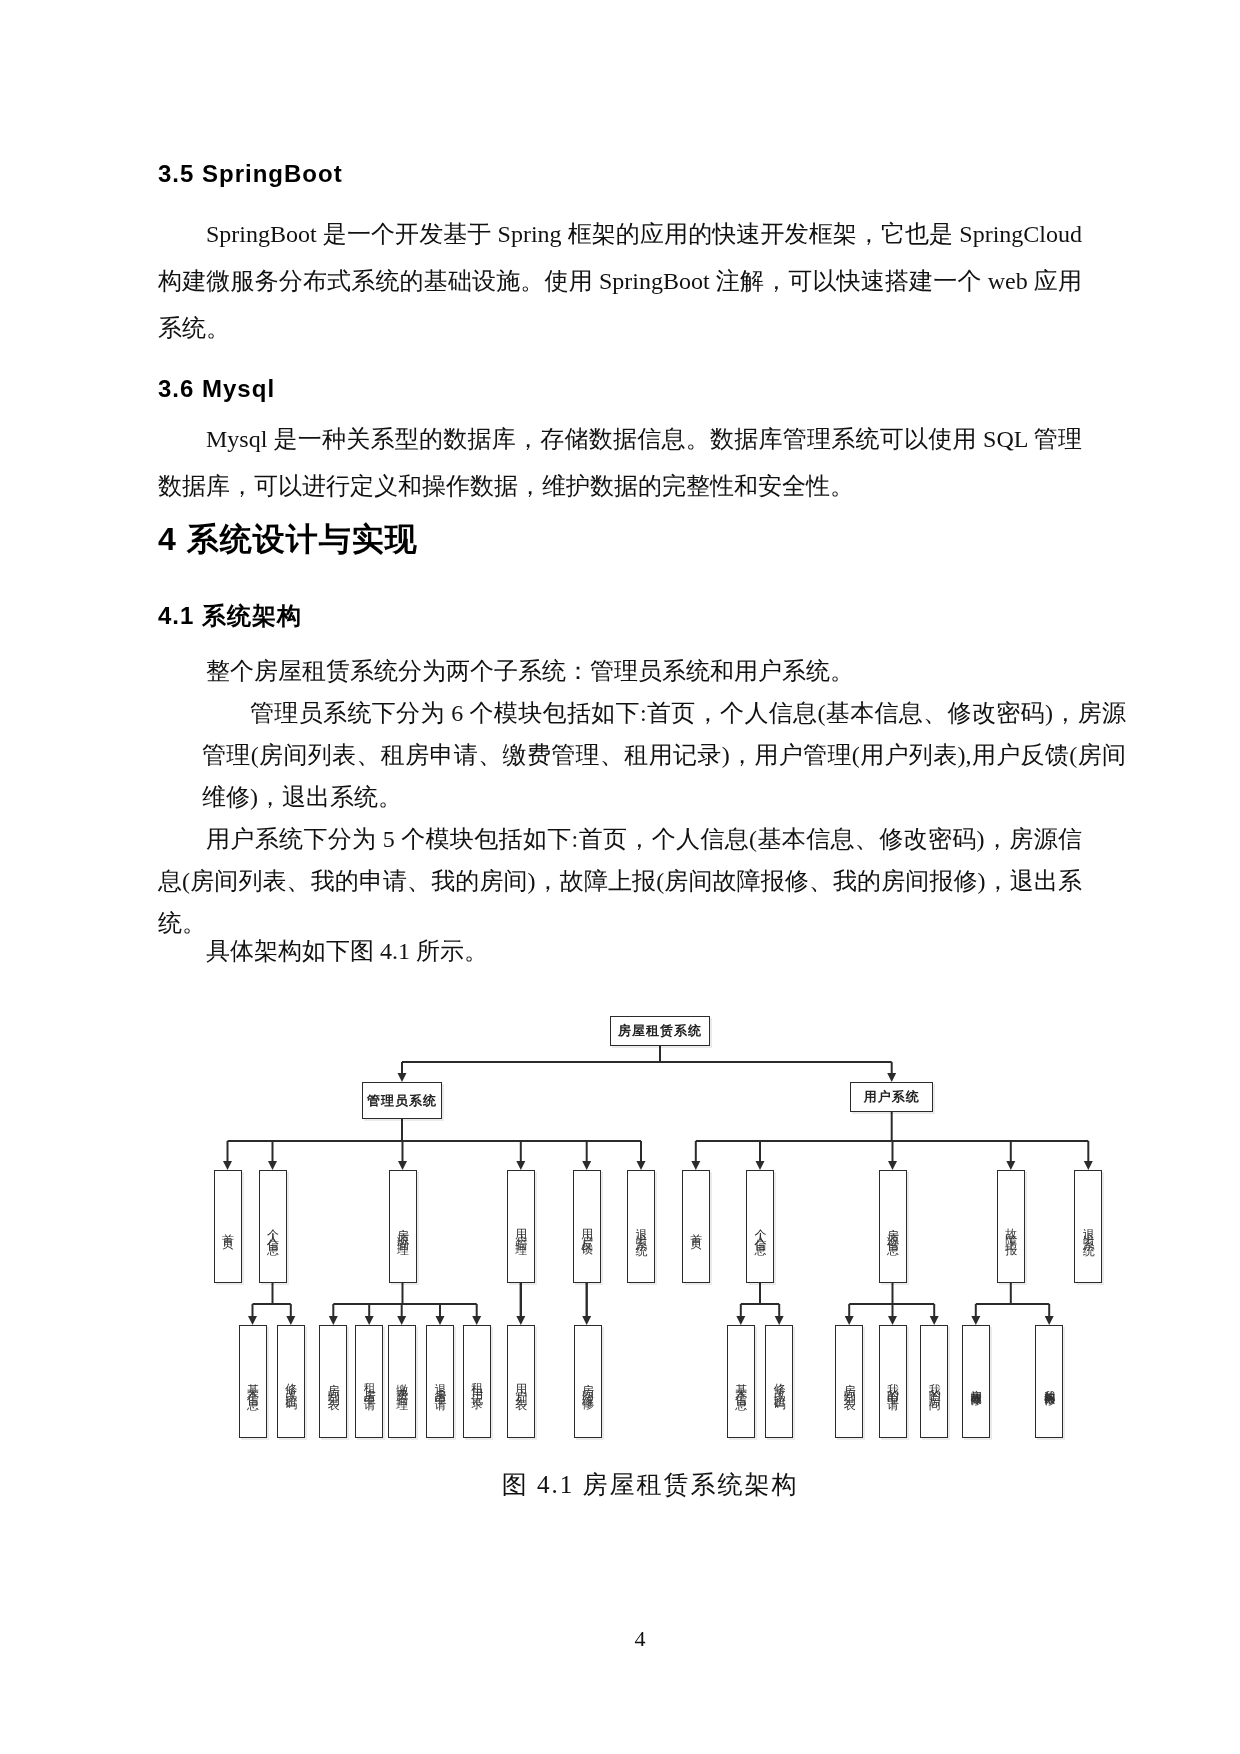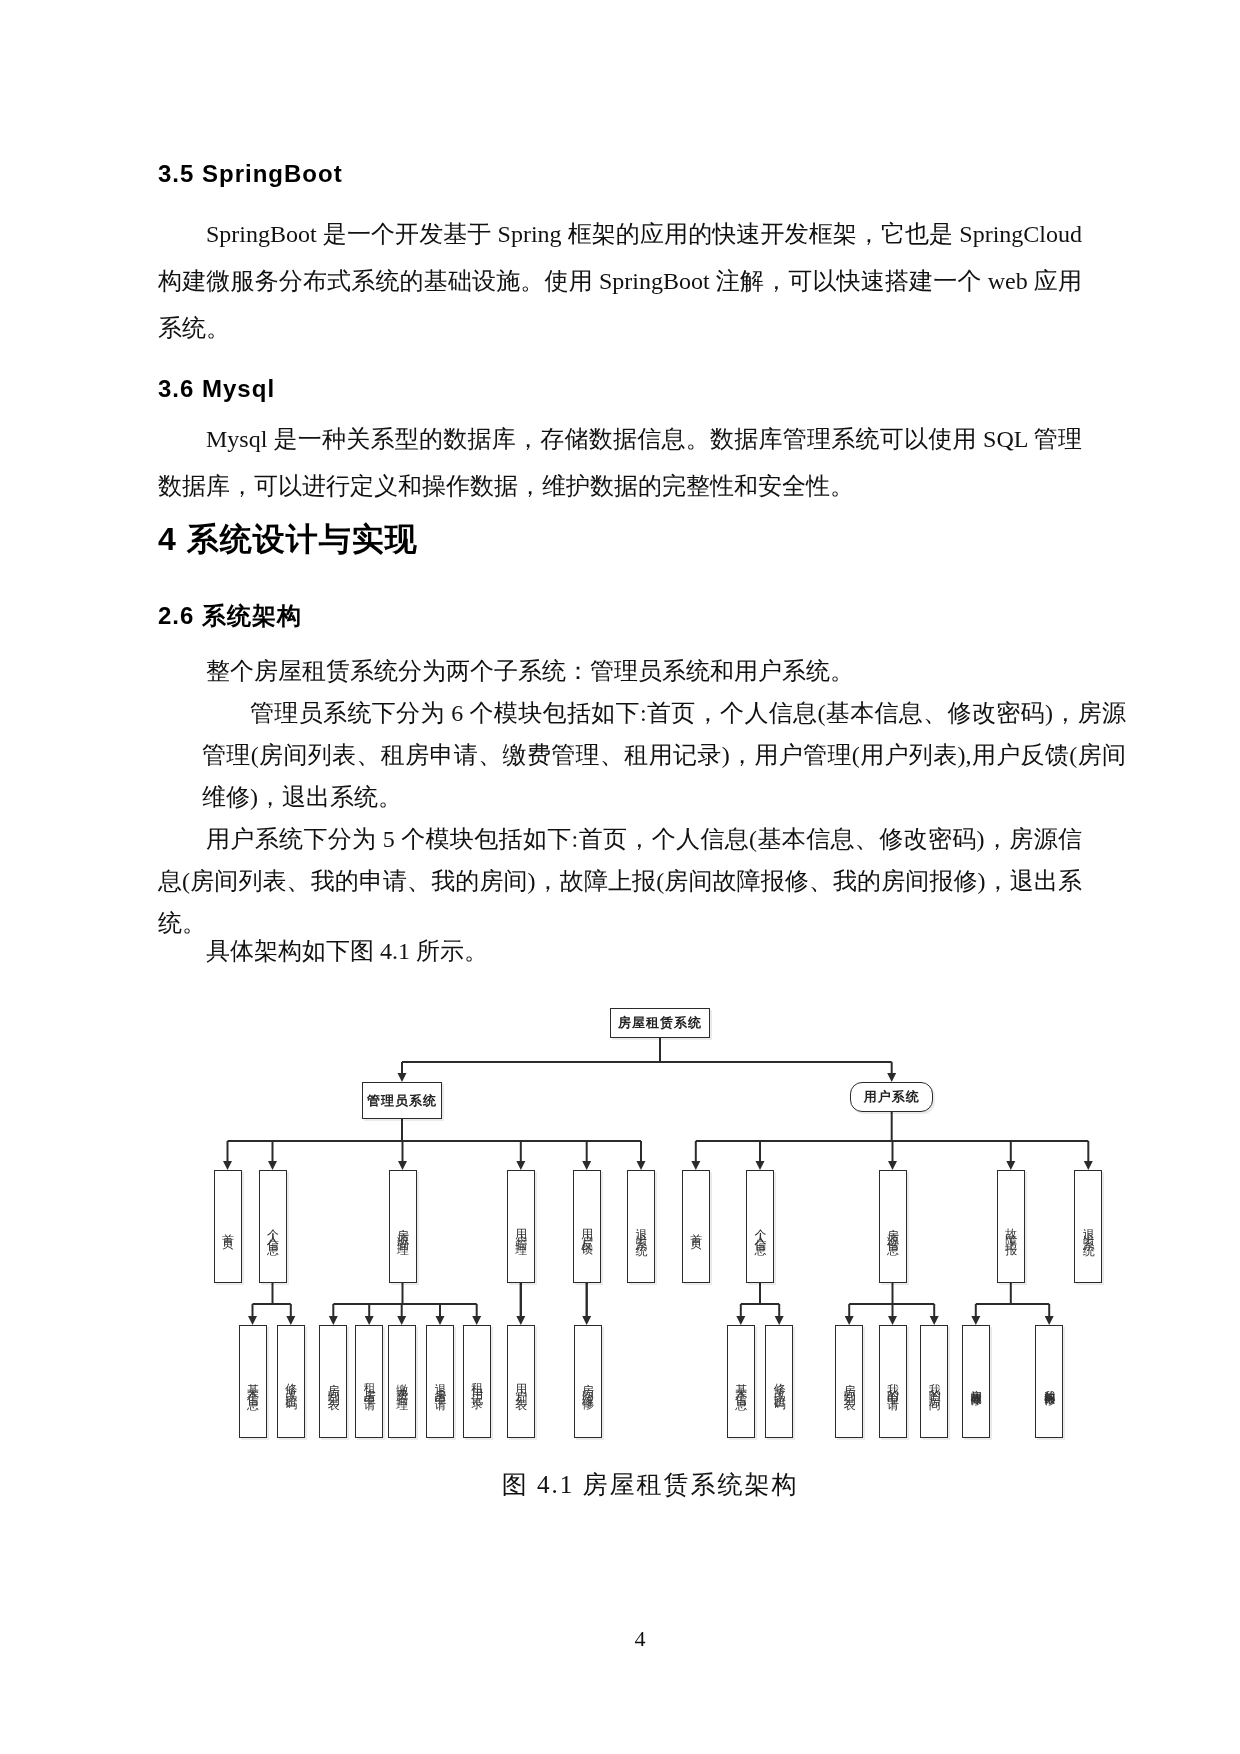--- a/index.html
+++ b/index.html
@@ -70,21 +70,21 @@
 <div class="page">
 
   <div class="h2" style="top:160px;">3.5 SpringBoot</div>
   <div class="para" style="top:211px;">SpringBoot 是一个开发基于 Spring 框架的应用的快速开发框架，它也是 SpringCloud 构建微服务分布式系统的基础设施。使用 SpringBoot 注解，可以快速搭建一个 web 应用系统。</div>
 
   <div class="h2" style="top:375px;">3.6 Mysql</div>
   <div class="para" style="top:416px;">Mysql 是一种关系型的数据库，存储数据信息。数据库管理系统可以使用 SQL 管理数据库，可以进行定义和操作数据，维护数据的完整性和安全性。</div>
 
   <div class="h1" style="top:518px;">4 系统设计与实现</div>
 
-  <div class="h2" style="top:600px;">2.6 系统架构</div>
+  <div class="h2" style="top:600px;">4.1 系统架构</div>
   <div class="para tight" style="top:650px;">整个房屋租赁系统分为两个子系统：管理员系统和用户系统。</div>
   <div class="para tight" style="top:692px;margin-left:44px;">管理员系统下分为 6 个模块包括如下:首页，个人信息(基本信息、修改密码)，房源管理(房间列表、租房申请、缴费管理、租用记录)，用户管理(用户列表),用户反馈(房间维修)，退出系统。</div>
   <div class="para tight" style="top:818px;">用户系统下分为 5 个模块包括如下:首页，个人信息(基本信息、修改密码)，房源信息(房间列表、我的申请、我的房间)，故障上报(房间故障报修、我的房间报修)，退出系统。</div>
   <div class="para tight" style="top:930px;">具体架构如下图 4.1 所示。</div>
 
   <div class="diagram" id="diagram">
       <svg width="960" height="460">
         <line x1="510" y1="38" x2="510" y2="62" stroke="#2b2b2b" stroke-width="2"></line>
         <line x1="252" y1="62" x2="741.7" y2="62" stroke="#2b2b2b" stroke-width="2"></line>
         <line x1="252" y1="62" x2="252" y2="74" stroke="#2b2b2b" stroke-width="2"></line>
@@ -153,38 +153,38 @@
         <polygon points="856.3,161 865.3,161 860.8,170" fill="#2b2b2b"></polygon>
         <line x1="860.8" y1="283" x2="860.8" y2="304" stroke="#2b2b2b" stroke-width="2"></line>
         <line x1="825.8" y1="304" x2="899.2" y2="304" stroke="#2b2b2b" stroke-width="2"></line>
         <line x1="825.8" y1="304" x2="825.8" y2="317" stroke="#2b2b2b" stroke-width="2"></line>
         <polygon points="821.3,316 830.3,316 825.8,325" fill="#2b2b2b"></polygon>
         <line x1="899.2" y1="304" x2="899.2" y2="317" stroke="#2b2b2b" stroke-width="2"></line>
         <polygon points="894.7,316 903.7,316 899.2,325" fill="#2b2b2b"></polygon>
         <line x1="938.3" y1="141" x2="938.3" y2="162" stroke="#2b2b2b" stroke-width="2"></line>
         <polygon points="933.8,161 942.8,161 938.3,170" fill="#2b2b2b"></polygon>
       </svg>
-      <div class="node h-box small" style="left: 460px; top: 8px; width: 100px; height: 30px;">房屋租赁系统</div>
+      <div class="node h-box small" style="left: 460px; top: 16px; width: 100px; height: 30px;">房屋租赁系统</div>
       <div class="node h-box" style="left: 212px; top: 82px; width: 80px; height: 37px;">管理员系统</div>
       <div class="node v-box" style="left: 63.5px; top: 170px; width: 28px; height: 113px;">首页</div>
       <div class="node v-box" style="left: 108.5px; top: 170px; width: 28px; height: 113px;">个人信息</div>
       <div class="node v-box" style="left: 88.5px; top: 325px; width: 28px; height: 113px;">基本信息</div>
       <div class="node v-box" style="left: 126.8px; top: 325px; width: 28px; height: 113px;">修改密码</div>
       <div class="node v-box" style="left: 238.5px; top: 170px; width: 28px; height: 113px;">房源管理</div>
       <div class="node v-box" style="left: 169.3px; top: 325px; width: 28px; height: 113px;">房间列表</div>
       <div class="node v-box" style="left: 205.2px; top: 325px; width: 28px; height: 113px;">租房申请</div>
       <div class="node v-box" style="left: 237.7px; top: 325px; width: 28px; height: 113px;">缴费管理</div>
       <div class="node v-box" style="left: 276px; top: 325px; width: 28px; height: 113px;">退房申请</div>
       <div class="node v-box" style="left: 312.7px; top: 325px; width: 28px; height: 113px;">租用记录</div>
       <div class="node v-box" style="left: 356.8px; top: 170px; width: 28px; height: 113px;">用户管理</div>
       <div class="node v-box" style="left: 356.8px; top: 325px; width: 28px; height: 113px;">用户列表</div>
       <div class="node v-box" style="left: 422.7px; top: 170px; width: 28px; height: 113px;">用户反馈</div>
       <div class="node v-box" style="left: 423.5px; top: 325px; width: 28px; height: 113px;">房间维修</div>
       <div class="node v-box" style="left: 477px; top: 170px; width: 28px; height: 113px;">退出系统</div>
-      <div class="node h-box" style="left: 700.2px; top: 82px; width: 83px; height: 30px; border-radius: 12px;">用户系统</div>
+      <div class="node h-box" style="left: 700.2px; top: 82px; width: 83px; height: 30px;">用户系统</div>
       <div class="node v-box" style="left: 531.8px; top: 170px; width: 28px; height: 113px;">首页</div>
       <div class="node v-box" style="left: 596px; top: 170px; width: 28px; height: 113px;">个人信息</div>
       <div class="node v-box" style="left: 576.8px; top: 325px; width: 28px; height: 113px;">基本信息</div>
       <div class="node v-box" style="left: 615.2px; top: 325px; width: 28px; height: 113px;">修改密码</div>
       <div class="node v-box" style="left: 728.5px; top: 170px; width: 28px; height: 113px;">房源信息</div>
       <div class="node v-box" style="left: 685.2px; top: 325px; width: 28px; height: 113px;">房间列表</div>
       <div class="node v-box" style="left: 728.5px; top: 325px; width: 28px; height: 113px;">我的申请</div>
       <div class="node v-box" style="left: 770.2px; top: 325px; width: 28px; height: 113px;">我的房间</div>
       <div class="node v-box" style="left: 846.8px; top: 170px; width: 28px; height: 113px;">故障上报</div>
       <div class="node v-box small" style="left: 811.8px; top: 325px; width: 28px; height: 113px;">房间故障报修</div>

